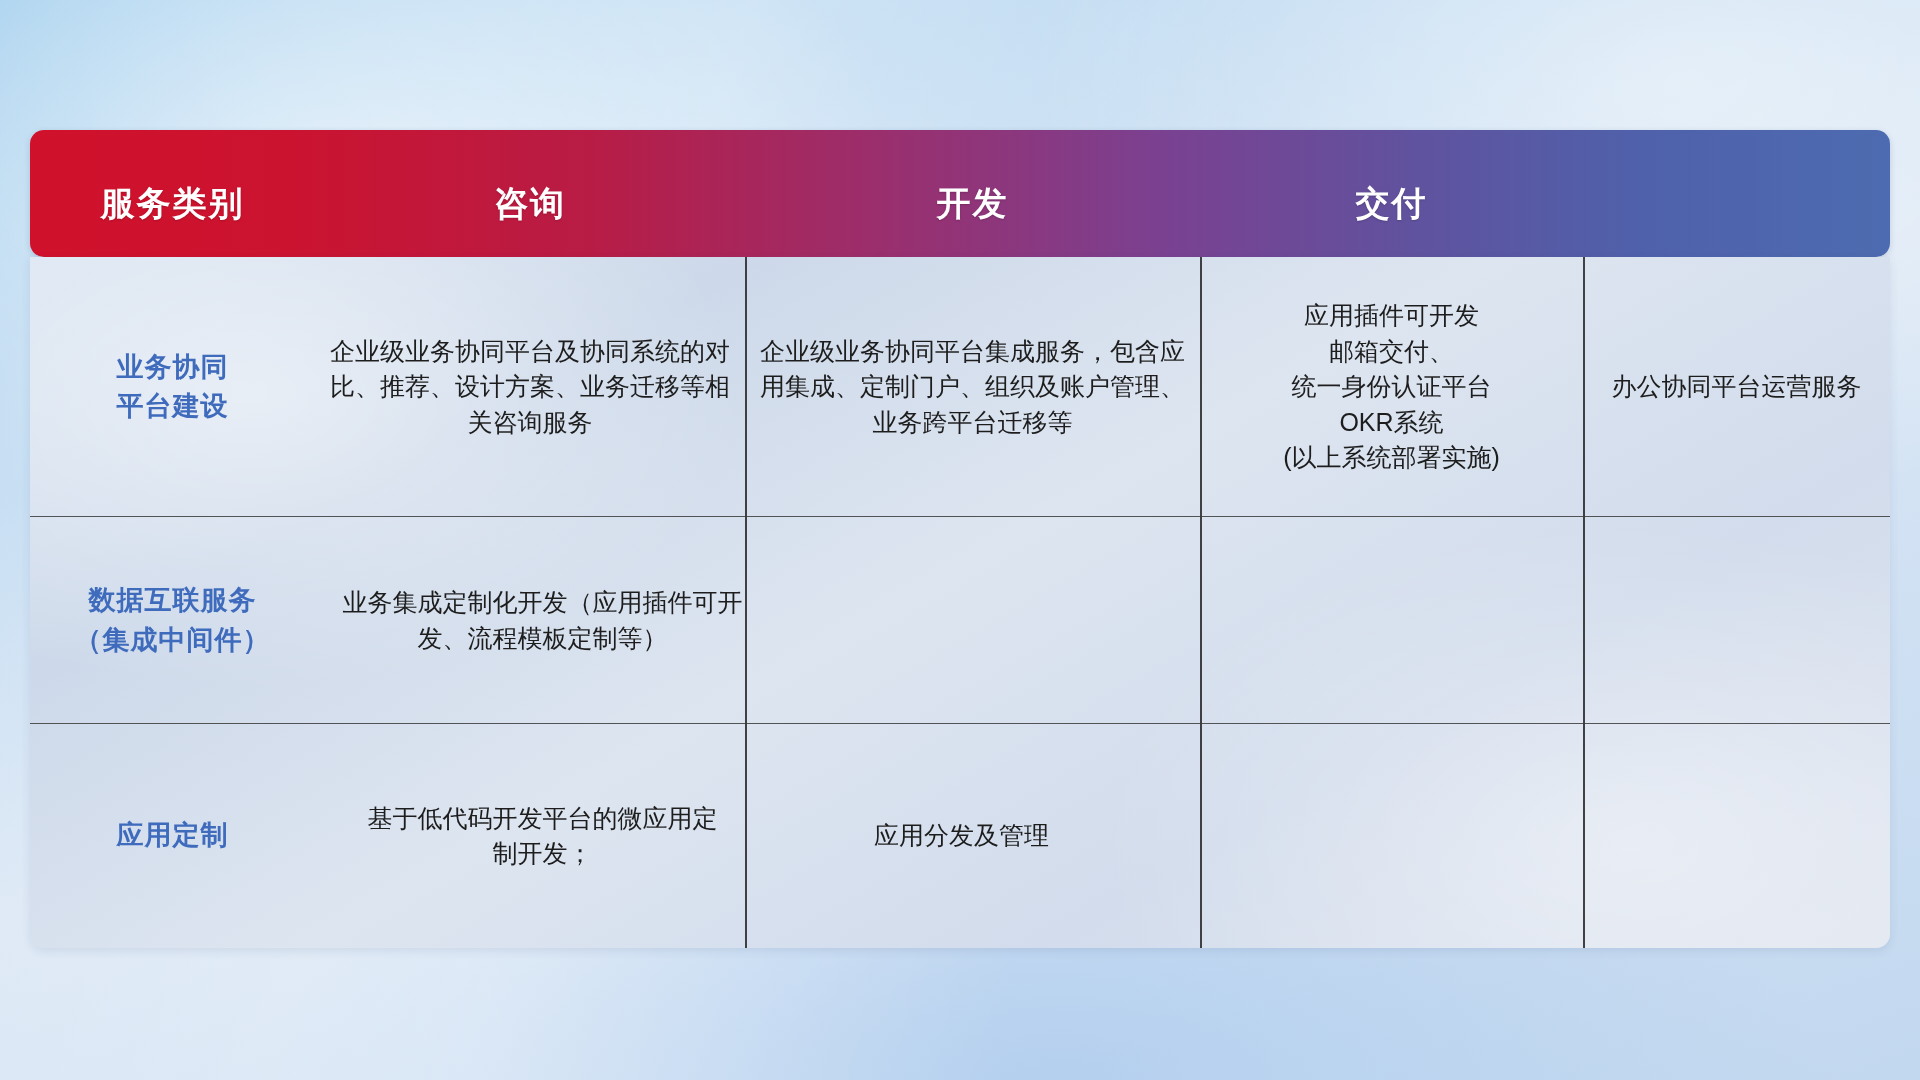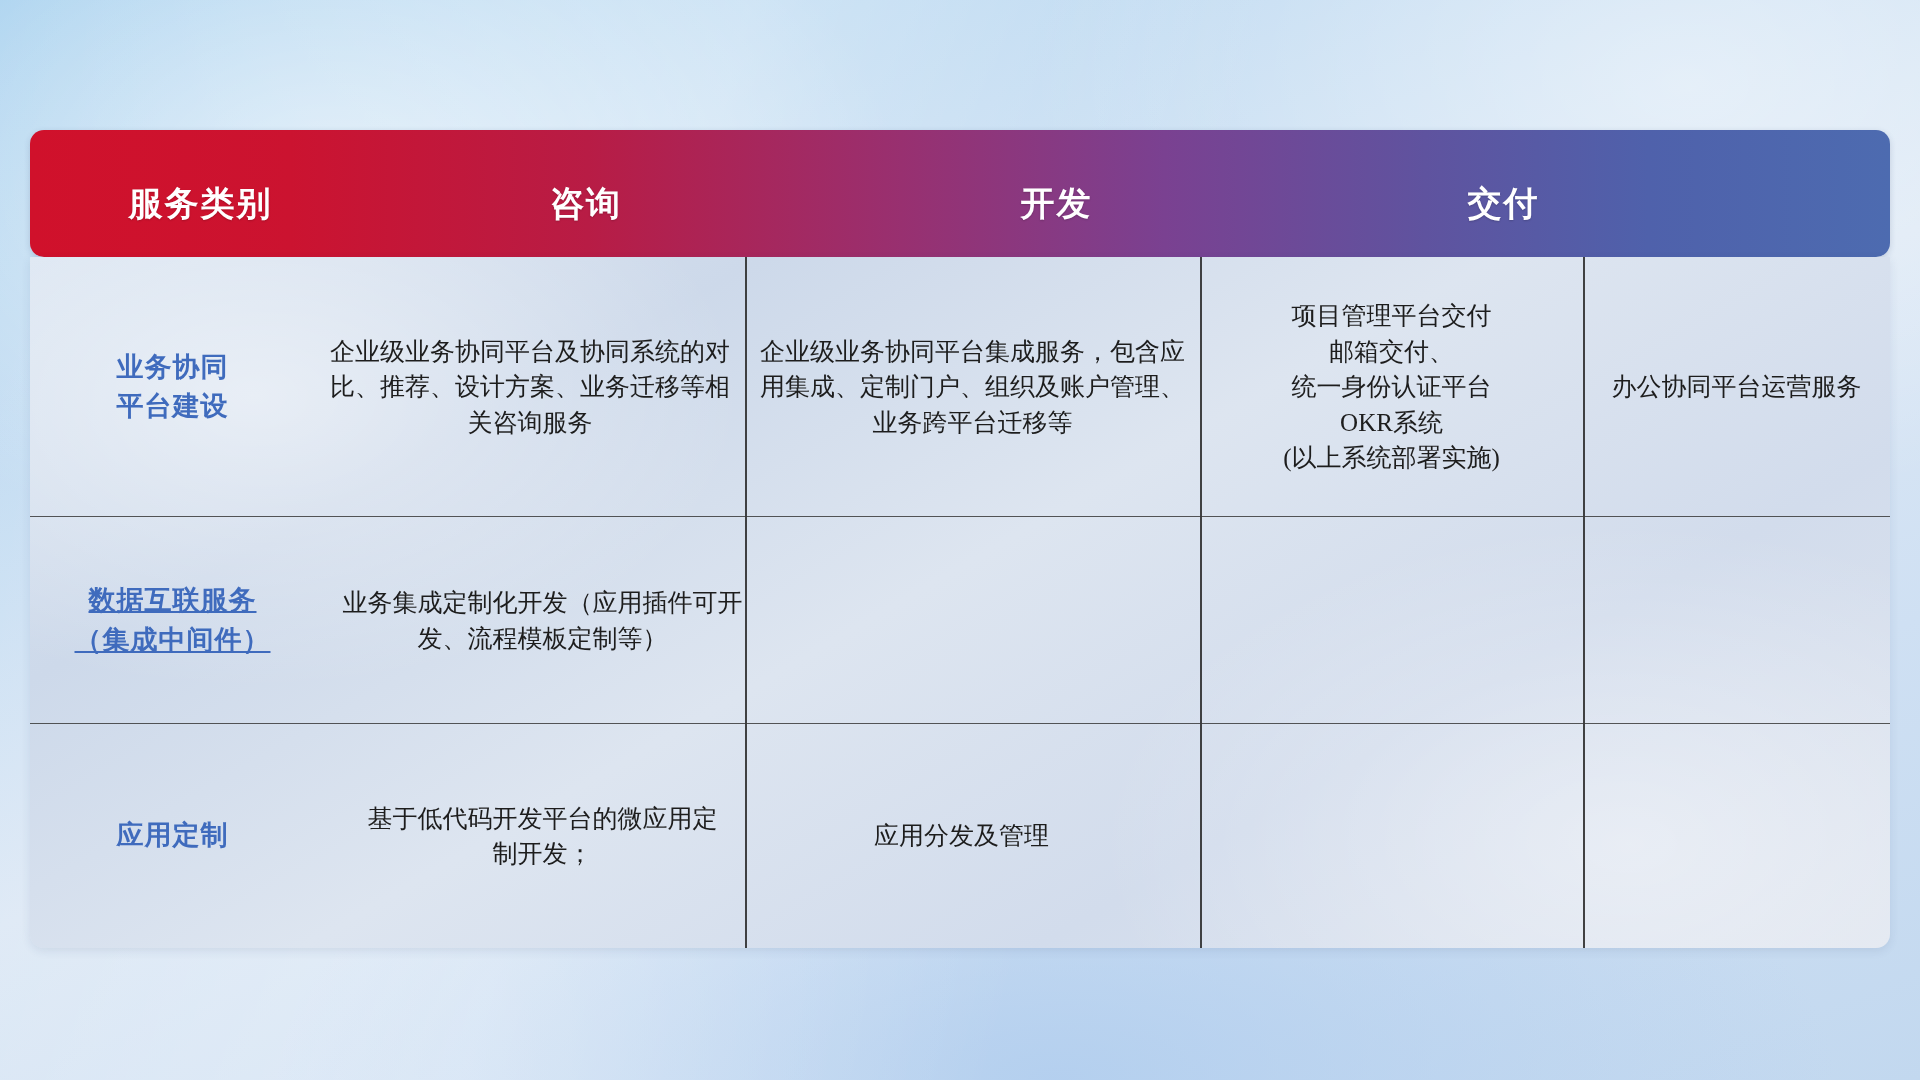--- a/index.html
+++ b/index.html
@@ -38,21 +38,20 @@
         #4f61ab 87%,
         var(--c1,#4d6bb0) 100%);
     display:flex; align-items:flex-end;
     box-shadow:0 2px 6px rgba(40,60,110,.18);
     overflow:hidden;
   }
   .thead .th{
     color:#fff; font-weight:700; font-size:34px; letter-spacing:2px;
     text-align:center; padding-bottom:30px;
     text-shadow:0 1px 2px rgba(0,0,0,.18);
-    margin-left:28px;
   }
 
   
   .tbody{
     position:relative; width:100%; height:691px;
     border-radius:0 0 14px 14px;
     background:
       radial-gradient(ellipse 700px 420px at 12% 20%, rgba(255,255,255,.50) 0%, rgba(255,255,255,0) 70%),
       radial-gradient(ellipse 760px 460px at 86% 85%, rgba(255,255,255,.42) 0%, rgba(255,255,255,0) 70%),
       linear-gradient(150deg,#d9e4f1 0%,#cdd9ea 24%,#dde5f0 48%,#d2dcec 72%,#dfe5ef 100%);
@@ -74,21 +73,21 @@
   }
   .cell.cat{
     color:#3f6bbd; font-weight:700; font-size:27px; line-height:1.45;
     letter-spacing:1px;
   }
 
   
   .c1{ width:285px; }
   .c2{ width:430px; }
   .c3{ width:455px; }
-  .c4{ width:383px;font-family:Liberation Serif, serif; }
+  .c4{ width:383px; }
   .c5{ width:307px; }
 
   
   .vrule{
     position:absolute; top:0; bottom:0; width:2px;
     background:#2f2f2f; opacity:.9;
   }
   .v1{ left:715px; }
   .v2{ left:1170px; }
   .v3{ left:1553px; }
@@ -117,33 +116,33 @@
       <div class="cell cat c1" style="color: rgb(63, 107, 189);">
         <span>
           <span>业务协同</span><br>
           <span>平台建设</span>
         </span>
       </div>
       <div class="cell c2">企业级业务协同平台及协同系统的对比、推荐、设计方案、业务迁移等相关咨询服务</div>
       <div class="cell c3">企业级业务协同平台集成服务，包含应用集成、定制门户、组织及账户管理、业务跨平台迁移等</div>
       <div class="cell c4">
         <span>
-          <span>项目管理平台交付</span><br>
+          <span>应用插件可开发</span><br>
           <span>邮箱交付、</span><br>
           <span>统一身份认证平台</span><br>
           <span>OKR系统</span><br>
           <span>(以上系统部署实施)</span>
         </span>
       </div>
       <div class="cell c5">办公协同平台运营服务</div>
       <div class="hrule" style="bottom:0"></div>
     </div>
 
     <div class="row r2">
-      <div class="cell cat c1" style="color: rgb(63, 107, 189); text-decoration: underline;">
+      <div class="cell cat c1" style="color: rgb(63, 107, 189);">
         <span>
           <span>数据互联服务</span><br>
           <span>（集成中间件）</span>
         </span>
       </div>
       <div class="cell c3">业务集成定制化开发（应用插件可开发、流程模板定制等）</div>
       <div class="cell c4"></div>
       <div class="cell c5"></div>
       <div class="hrule" style="bottom:0"></div>
     </div>

